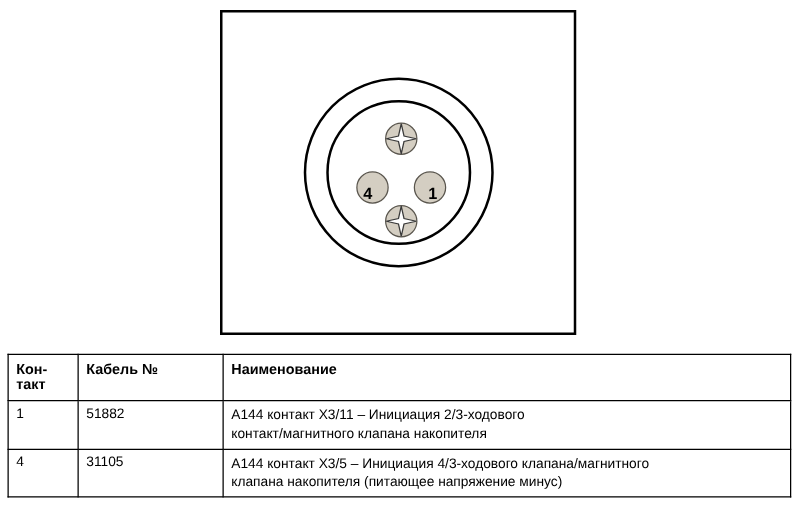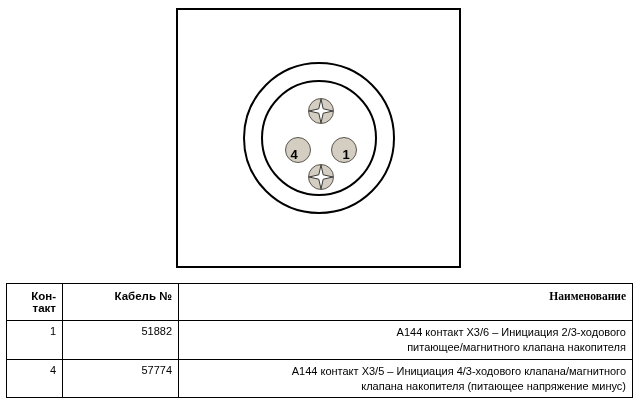--- a/index.html
+++ b/index.html
@@ -102,39 +102,39 @@
     width: 627px;
     border-collapse: collapse;
     table-layout: fixed;
     font-size: 11px;
   }
   #pin-table th,
   #pin-table td {
     border: 1px solid #000000;
     padding: 4px 6px;
     vertical-align: top;
-    text-align: right;
+    text-align: left;
     font-weight: normal;
   }
   #pin-table thead th {
     font-weight: bold;
     font-size: 11.5px;
     padding-top: 6px;
     padding-bottom: 6px;
   }
   .col-contact { width: 56px; }
   .col-cable   { width: 116px; }
   .col-name    { width: auto; }
 
   td.c-contact, td.c-cable { text-align: center; }
   td.c-name { line-height: 1.35; }
 
   .hdr-contact { text-align: left; }
   .hdr-cable   { text-align: left; }
-  .hdr-name    { text-align: left; font-family: Liberation Serif, serif; }
+  .hdr-name    { text-align: left; }
 </style>
 </head>
 <body>
 
 <div id="diagram-panel">
   <div id="connector-outer">
     <div id="connector-inner">
 
       <div class="pin" id="pin-top"></div>
       <svg class="star" id="star-top" viewBox="0 0 26 26">
@@ -169,26 +169,26 @@
       </th>
       <th class="hdr-cable">Кабель №</th>
       <th class="hdr-name">Наименование</th>
     </tr>
   </thead>
   <tbody>
     <tr>
       <td class="c-contact">1</td>
       <td class="c-cable">51882</td>
       <td class="c-name">
-        <span>A144 контакт X3/6 – Инициация 2/3-ходового</span><br>
-        <span>питающее/магнитного клапана накопителя</span>
+        <span>A144 контакт X3/11 – Инициация 2/3-ходового</span><br>
+        <span>контакт/магнитного клапана накопителя</span>
       </td>
     </tr>
     <tr>
       <td class="c-contact">4</td>
-      <td class="c-cable">57774</td>
+      <td class="c-cable">31105</td>
       <td class="c-name">
         <span>A144 контакт X3/5 – Инициация 4/3-ходового клапана/магнитного</span><br>
         <span>клапана накопителя (питающее напряжение минус)</span>
       </td>
     </tr>
   </tbody>
 </table>
 
 </body></html>

